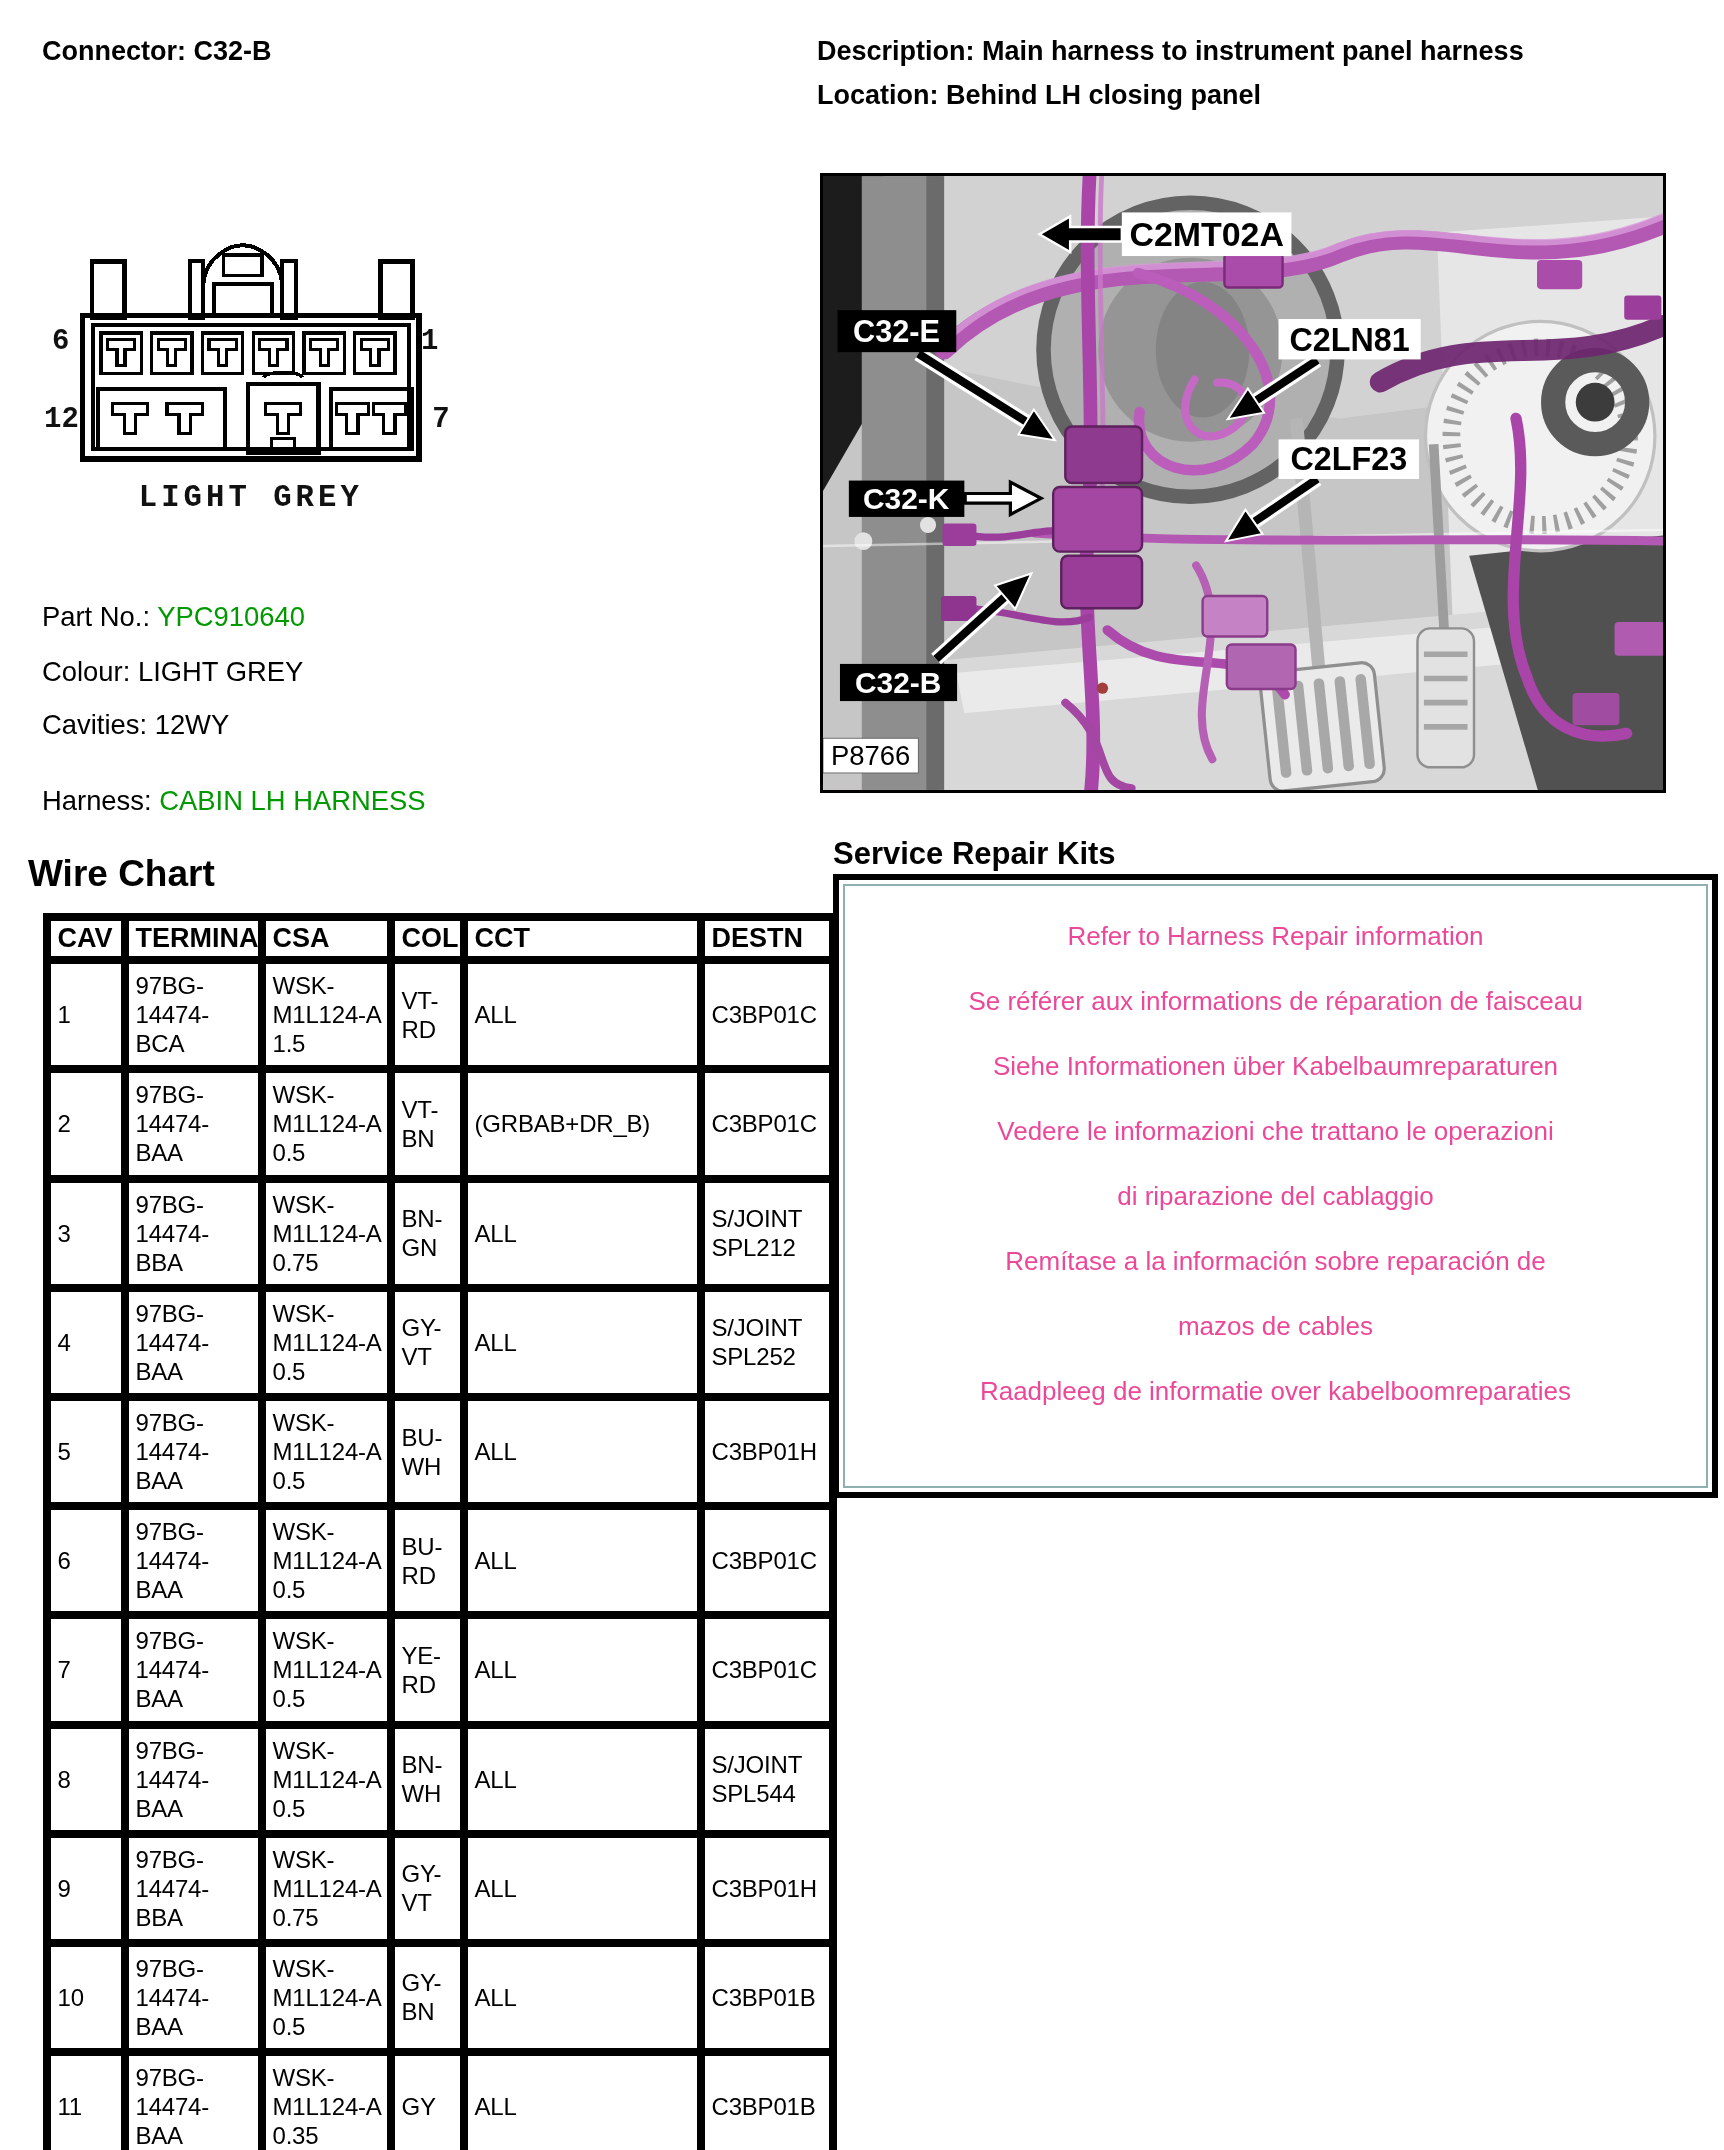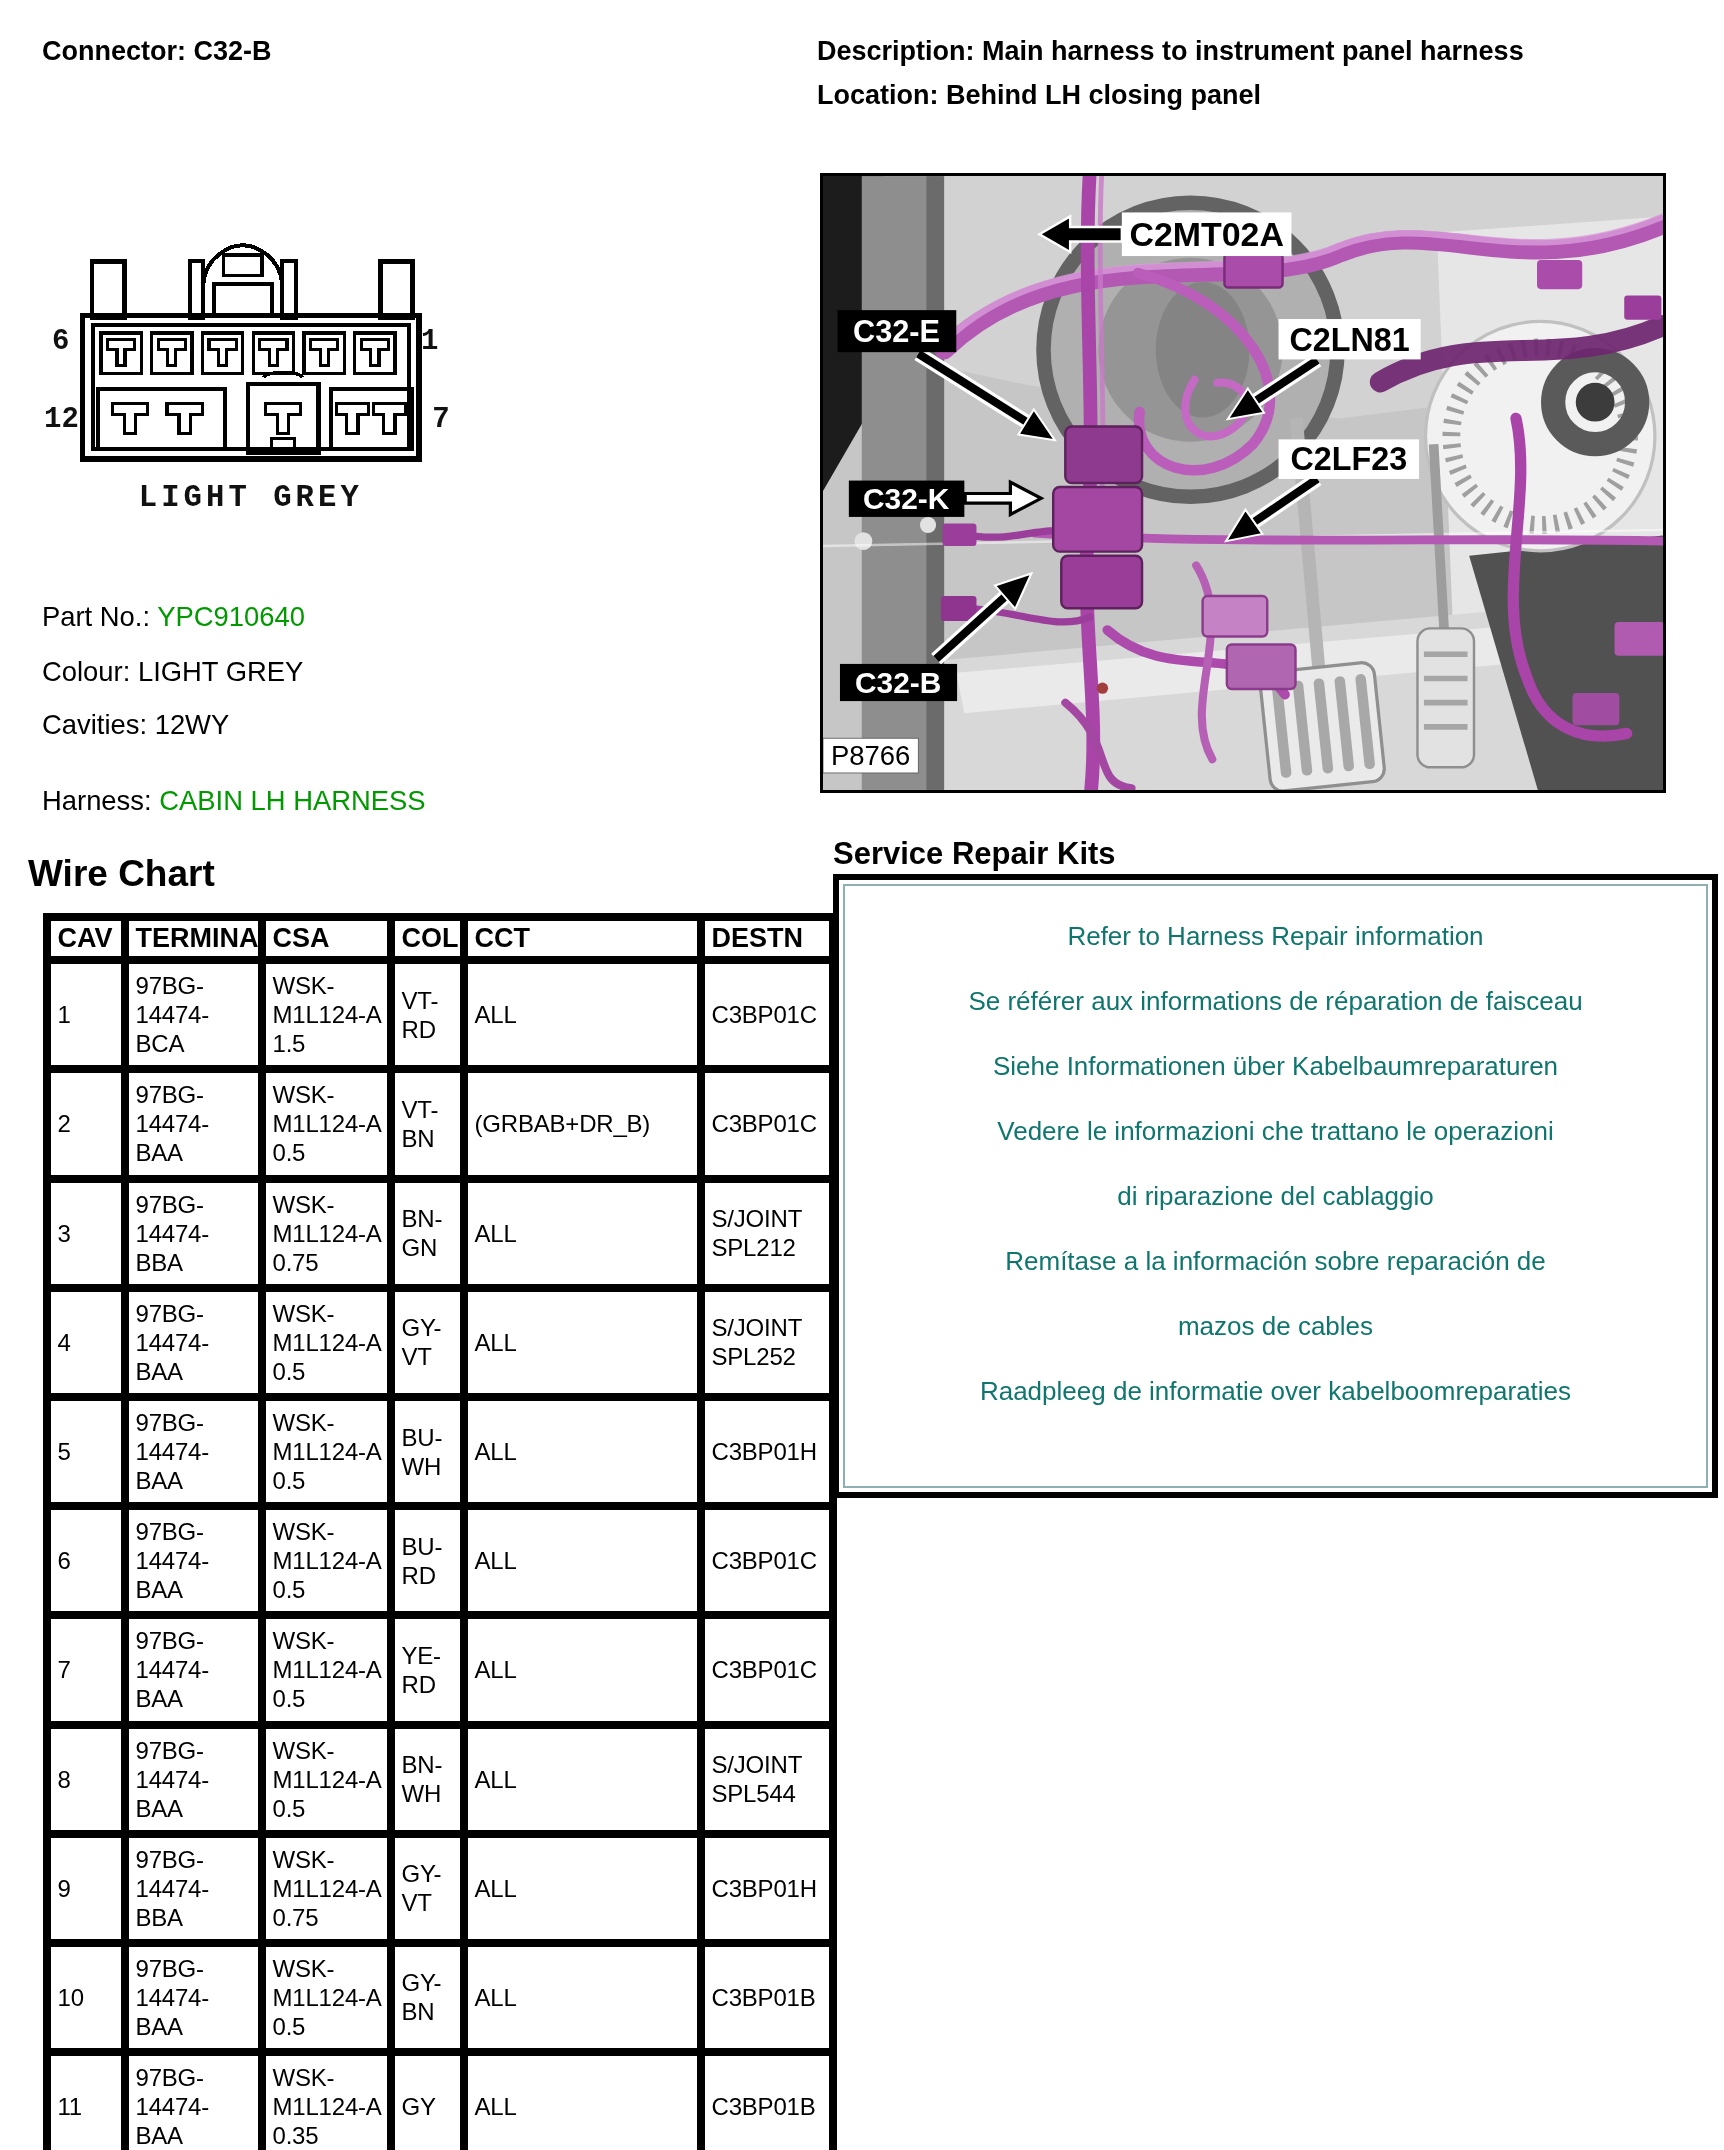--- a/index.html
+++ b/index.html
@@ -22,21 +22,21 @@
   #wire-title{left:28px;top:853px;width:787px;font-size:37px;font-weight:bold;}
   #wire-table{left:43px;top:913px;border-collapse:collapse;table-layout:fixed;width:787px;}
   #wire-table th,#wire-table td{border:8px solid #000;text-align:left;vertical-align:middle;padding:1.6px 1.6px 1.6px 6.5px;overflow:hidden;}
   #wire-table th{font-size:27px;font-weight:bold;height:32px;}
   #wire-table td{font-size:24px;font-weight:normal;height:98px;line-height:29px;letter-spacing:-0.2px;}
 
   
   #sr-title{left:833px;top:836px;font-size:31px;font-weight:bold;}
   #sr-box{left:833px;top:874px;width:885px;height:624px;border:6.5px solid #000;box-sizing:border-box;background:#fff;}
   #sr-inner{position:absolute;left:4px;top:4px;right:4px;bottom:4px;border:2.4px solid #8fb0b0;padding-top:18px;box-sizing:border-box;}
-  .sr-line{height:65px;line-height:65px;text-align:center;font-size:26px;color:#0f766e;white-space:nowrap;}
+  .sr-line{height:65px;line-height:65px;text-align:center;font-size:26px;color:#ec4899;white-space:nowrap;}
 
   
   .diagtxt{font-family:"Liberation Mono",monospace;font-weight:bold;fill:#111;}
 </style>
 </head>
 <body>
 
 <div class="abs hdr" style="left:42px;top:36px;">Connector: C32-B</div>
 
 <div class="abs" id="hdr-right" style="left:817px;top:36px;">

